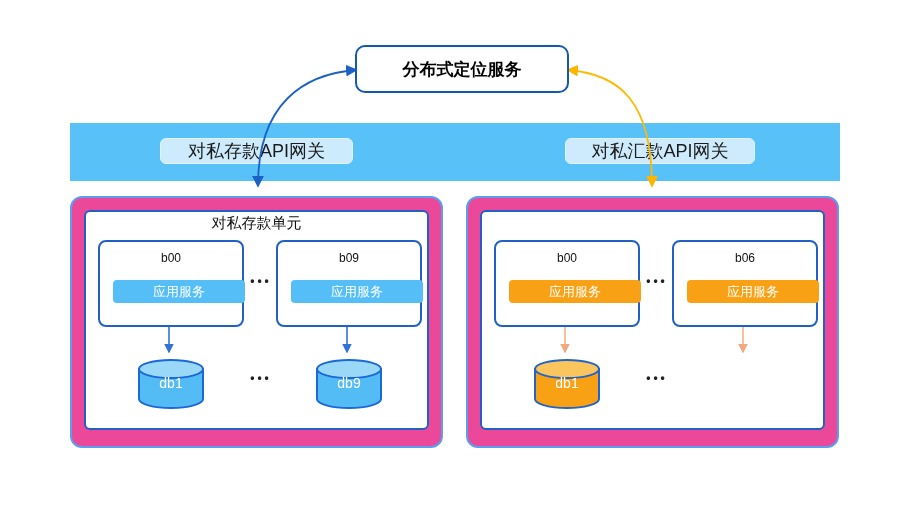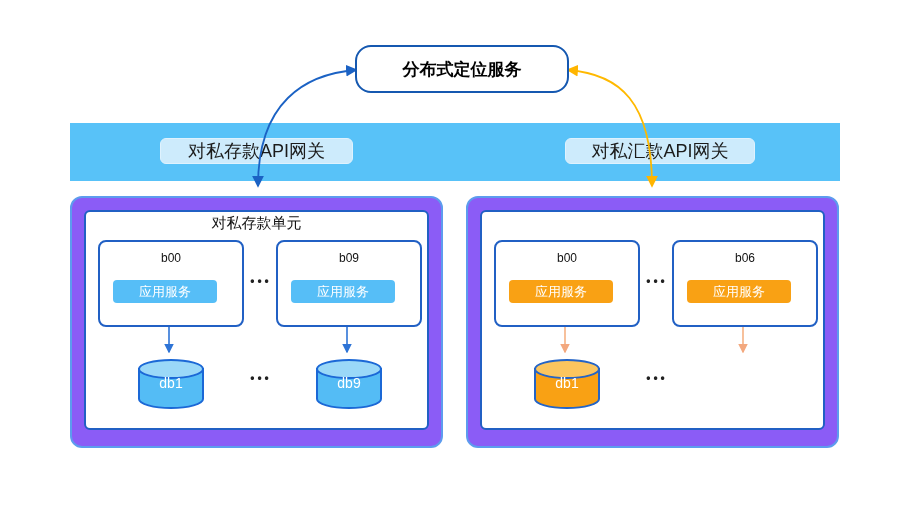--- a/index.html
+++ b/index.html
@@ -3,41 +3,41 @@
 <meta charset="utf-8">
 <style>
   html,body{margin:0;padding:0;background:#ffffff;}
   #stage{
     position:relative;width:909px;height:508px;background:#ffffff;overflow:hidden;
     font-family:"Liberation Sans","DejaVu Sans",sans-serif;color:#111;
   }
   
   .svc-box{
     position:absolute;left:355px;top:45px;width:214px;height:48px;
-    background:#ffffff;border:2px solid #1558B0;border-radius:16px;
+    background:#ffffff;border:2px solid #1558B0;border-radius:10px;
     display:flex;align-items:center;justify-content:center;
     font-size:17px;font-weight:bold;color:#000;z-index:4;box-sizing:border-box;
   }
   
   .band{
     position:absolute;left:70px;top:123px;width:770px;height:58px;
     background:#58C2F8;z-index:1;
   }
   .gw-label{
     position:absolute;top:138px;height:26px;z-index:2;box-sizing:border-box;
     background:#CDEBFC;border:1px solid #DFF2FE;border-radius:6px;
     display:flex;align-items:center;justify-content:center;
     font-size:18px;color:#1b1b1b;
   }
   .gw-left{left:160px;width:193px;}
   .gw-right{left:565px;width:190px;}
   
   .unit{
     position:absolute;top:196px;width:373px;height:252px;box-sizing:border-box;
-    background:#8b5cf6;border:2px solid #5D9CEE;border-radius:12px;z-index:2;
+    background:#ec4899;border:2px solid #5D9CEE;border-radius:12px;z-index:2;
   }
   .unit-0{left:70px;}
   .unit-1{left:466px;}
   .unit-blue{--badge-bg:#56BEF7;--cyl-body:#54BCF5;--cyl-top:#9AD8F8;--cyl-stroke:#1B68D6;}
   .unit-orange{--badge-bg:#F9A114;--cyl-body:#F9A114;--cyl-top:#FBC55E;--cyl-stroke:#2464C6;}
   .inner{
     position:absolute;left:12px;top:12px;width:345px;height:220px;box-sizing:border-box;
     background:#ffffff;border:2px solid #2160C4;border-radius:6px;
   }
   .unit-title{
@@ -45,21 +45,21 @@
     font-size:15px;color:#111;z-index:3;
   }
   .node{
     position:absolute;top:42px;width:146px;height:87px;box-sizing:border-box;
     background:#ffffff;border:2px solid #2160C4;border-radius:8px;z-index:3;
   }
   .node-0{left:26px;}
   .node-1{left:204px;}
   .node-name{margin-top:9px;text-align:center;font-size:12px;color:#111;}
   .badge{
-    position:absolute;left:13px;top:38px;width:104px;height:23px;
+    position:absolute;left:13px;top:38px;width:132px;height:23px;
     background:var(--badge-bg);border-radius:4px;
     display:flex;align-items:center;justify-content:center;
     font-size:13px;color:#ffffff;
   }
   .dots{
     position:absolute;left:152px;width:74px;text-align:center;z-index:3;
     font-size:12px;font-weight:bold;letter-spacing:3px;color:#222;
   }
   .dots-nodes{top:76px;}
   .dots-dbs{top:173px;}

